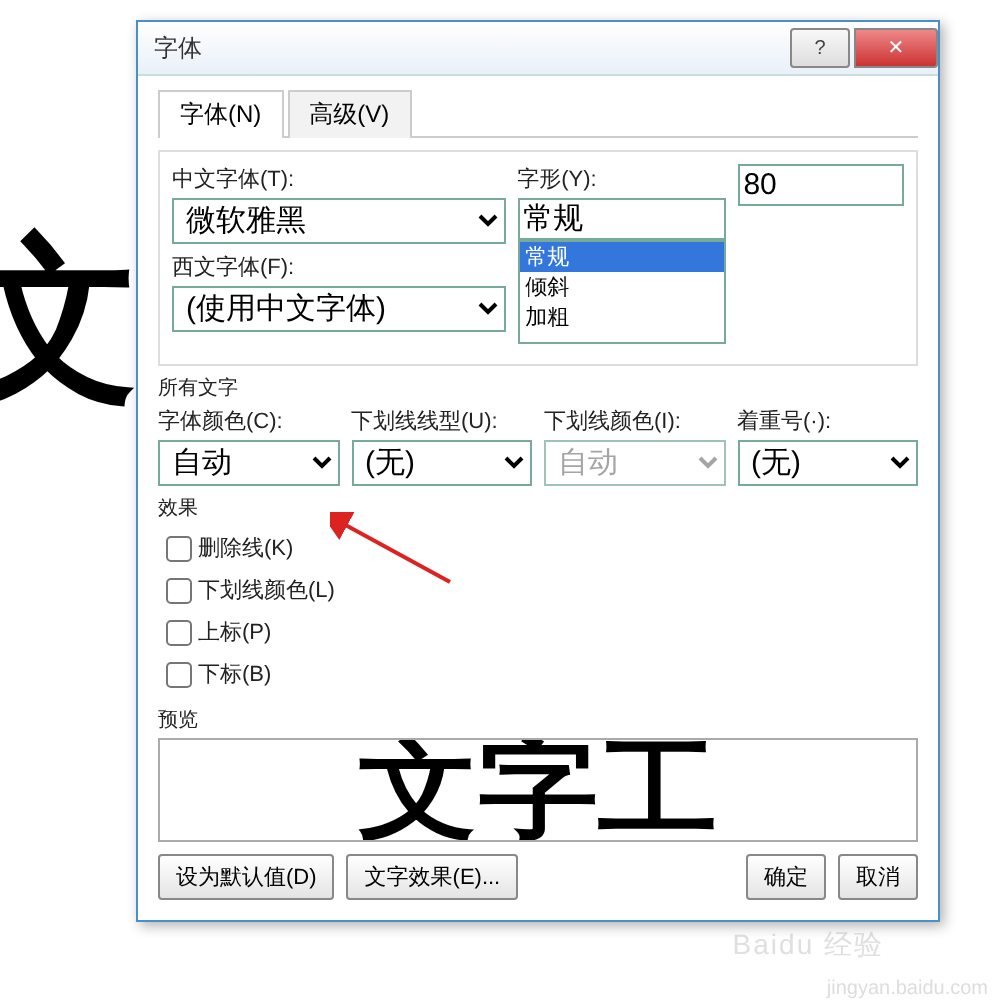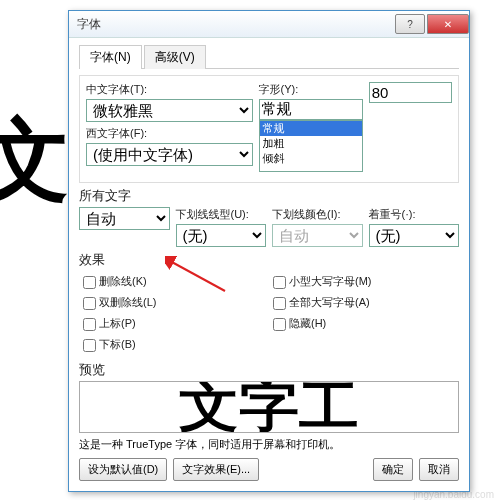--- a/index.html
+++ b/index.html
@@ -17,21 +17,21 @@
 .tab.active{background:#fff}
 .tab.inactive{background:#f2f2f2}
 .grp{border:1px solid #ddd;padding:6px;margin-bottom:4px}
 .row{display:flex;gap:6px;margin-bottom:4px}
 .col{display:flex;flex-direction:column;flex:1;min-width:0}
 label{font-size:11px;margin-bottom:2px;color:#222}
 select,input[type=text]{border:1px solid #7a9;font-size:15px;padding:1px 2px;background:#fff;width:100%;box-sizing:border-box}
 .listbox{border:1px solid #7a9;height:50px;overflow:auto;font-size:11px;background:#fff}
 .listbox div{padding:0 3px}
 .listbox .sel{background:#37d;color:#fff}
-.section-title{font-size:13px;margin:4px 0 2px;color:#222}
+.section-title{font-size:10px;margin:4px 0 2px;color:#222}
 .checks{display:flex}
 .checks .left,.checks .right{flex:1}
 .chk{display:block;margin:2px 0;font-size:11px}
 .chk input{vertical-align:middle;margin-right:3px}
 .preview{border:1px solid #aaa;height:50px;display:flex;align-items:center;justify-content:center;background:#fff;overflow:hidden;margin-top:0}
 .preview-text{font-size:60px;font-weight:bold;white-space:nowrap;transform:scaleY(.9)}
 .hint{font-size:11px;margin:4px 0}
 .btns{display:flex;gap:6px;margin-top:6px;align-items:center}
 .btn{border:1px solid #888;background:linear-gradient(#fff,#e4e4e4);padding:3px 8px;font-size:11px;border-radius:2px}
 .spacer{flex:1}
@@ -64,69 +64,64 @@
           <label>中文字体(T):</label>
           <select><option>微软雅黑</option></select>
           <label style="margin-top:4px">西文字体(F):</label>
           <select><option>(使用中文字体)</option></select>
         </div>
         <div class="col" style="flex:1">
           <label>字形(Y):</label>
           <input type="text" value="常规" style="">
           <div class="listbox">
             <div class="sel">常规</div>
+            <div>倾斜</div>
             <div>加粗</div>
-            <div>倾斜</div>
           </div>
         </div>
         <div class="col" style="flex:.8">
           <input type="text" value="80" style="">
         </div>
       </div>
     </div>
 
     <div class="section-title">所有文字</div>
     <div class="row">
       <div class="col">
+          <label>字体颜色(C):</label>
           <select><option>自动</option></select>
         </div>
       <div class="col">
           <label>下划线线型(U):</label>
           <select><option>(无)</option></select>
         </div>
       <div class="col">
           <label>下划线颜色(I):</label>
           <select disabled=""><option>自动</option></select>
         </div>
       <div class="col">
           <label>着重号(·):</label>
           <select><option>(无)</option></select>
         </div>
     </div>
 
     <div class="section-title">效果</div>
     <div class="checks">
       <div class="left">
         <label class="chk"><input type="checkbox" style=""><span>删除线(K)</span></label>
-        <label class="chk"><input type="checkbox" style=""><span>双删除线(L)</span></label>
+        <label class="chk"><input type="checkbox" style=""><span>下划线颜色(L)</span></label>
         <label class="chk"><input type="checkbox" style=""><span>上标(P)</span></label>
         <label class="chk"><input type="checkbox" style=""><span>下标(B)</span></label>
-      </div>
-      <div class="right">
-        <label class="chk"><input type="checkbox" style=""><span>小型大写字母(M)</span></label>
-        <label class="chk"><input type="checkbox" style=""><span>全部大写字母(A)</span></label>
-        <label class="chk"><input type="checkbox" style=""><span>隐藏(H)</span></label>
       </div>
     </div>
 
     <div class="section-title">预览</div>
     <div class="preview">
       <span class="preview-text">文字工</span>
     </div>
-    <div class="hint">这是一种 TrueType 字体，同时适用于屏幕和打印机。</div>
 
     <div class="btns">
       <button class="btn">设为默认值(D)</button>
       <button class="btn">文字效果(E)...</button>
       <div class="spacer"></div>
       <button class="btn">确定</button>
       <button class="btn">取消</button>
     </div>
   </div>
 </div>

